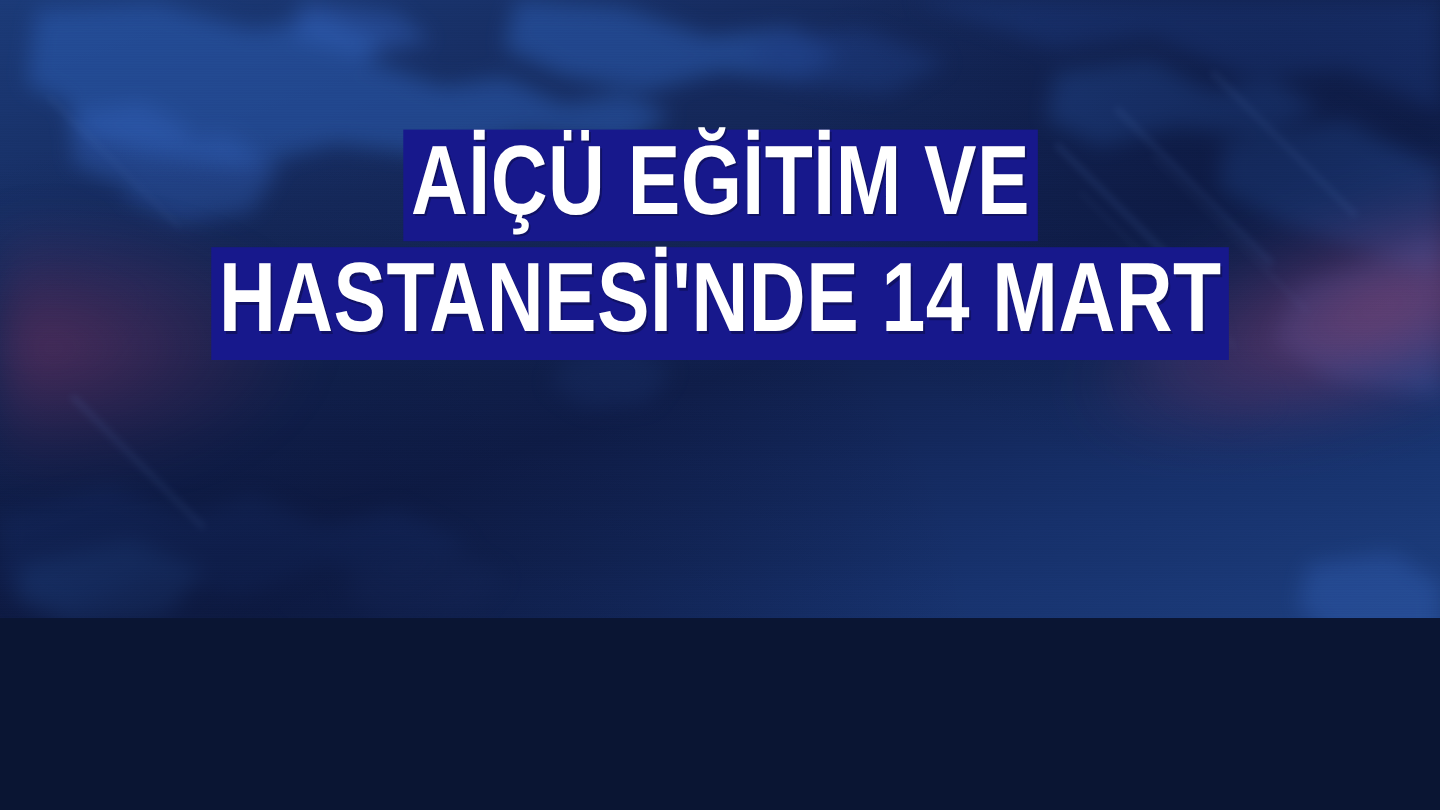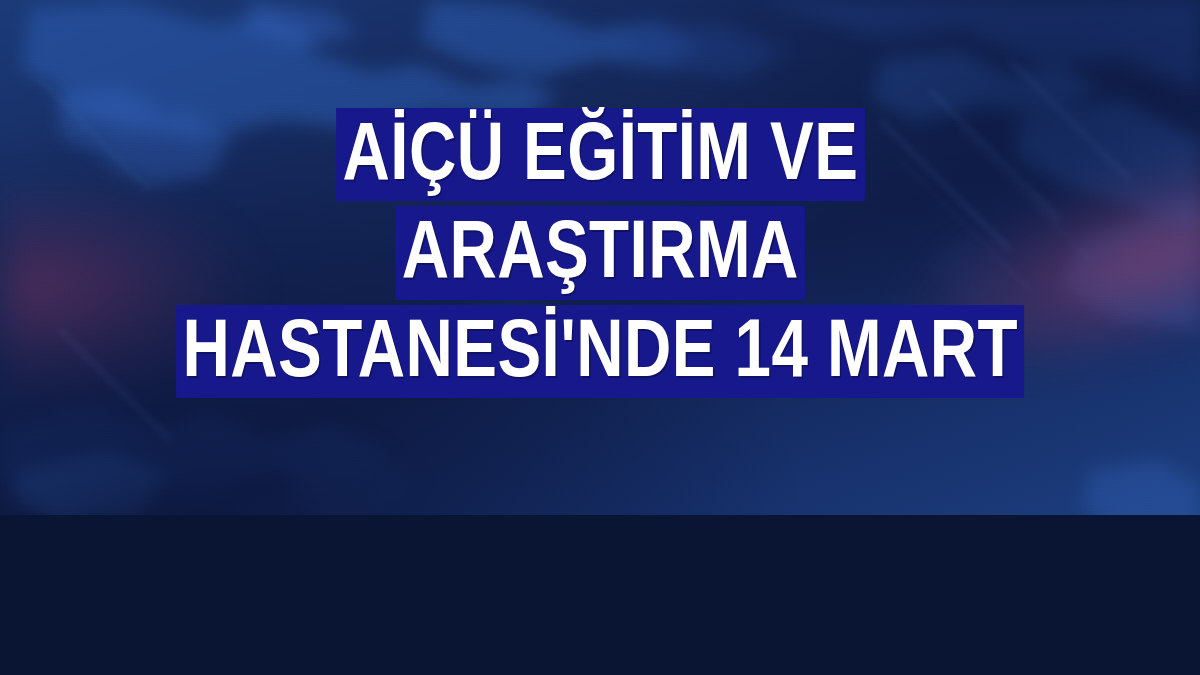--- a/index.html
+++ b/index.html
@@ -176,21 +176,18 @@
     </svg>
   </div>
 
   <div class="bg-layer" id="bg-dark-vignette"></div>
   <div class="bg-layer" id="bg-noise"></div>
 
   <div id="headline">
     <div class="headline-line l1">
       <span class="hl-text">AİÇÜ EĞİTİM VE</span>
     </div>
-    <div class="headline-line l2">
-      <span class="hl-text">ARAŞTIRMA</span>
-    </div>
     <div class="headline-line l3">
       <span class="hl-text">HASTANESİ'NDE 14 MART</span>
     </div>
   </div>
 
 </div>
 
 </body></html>

